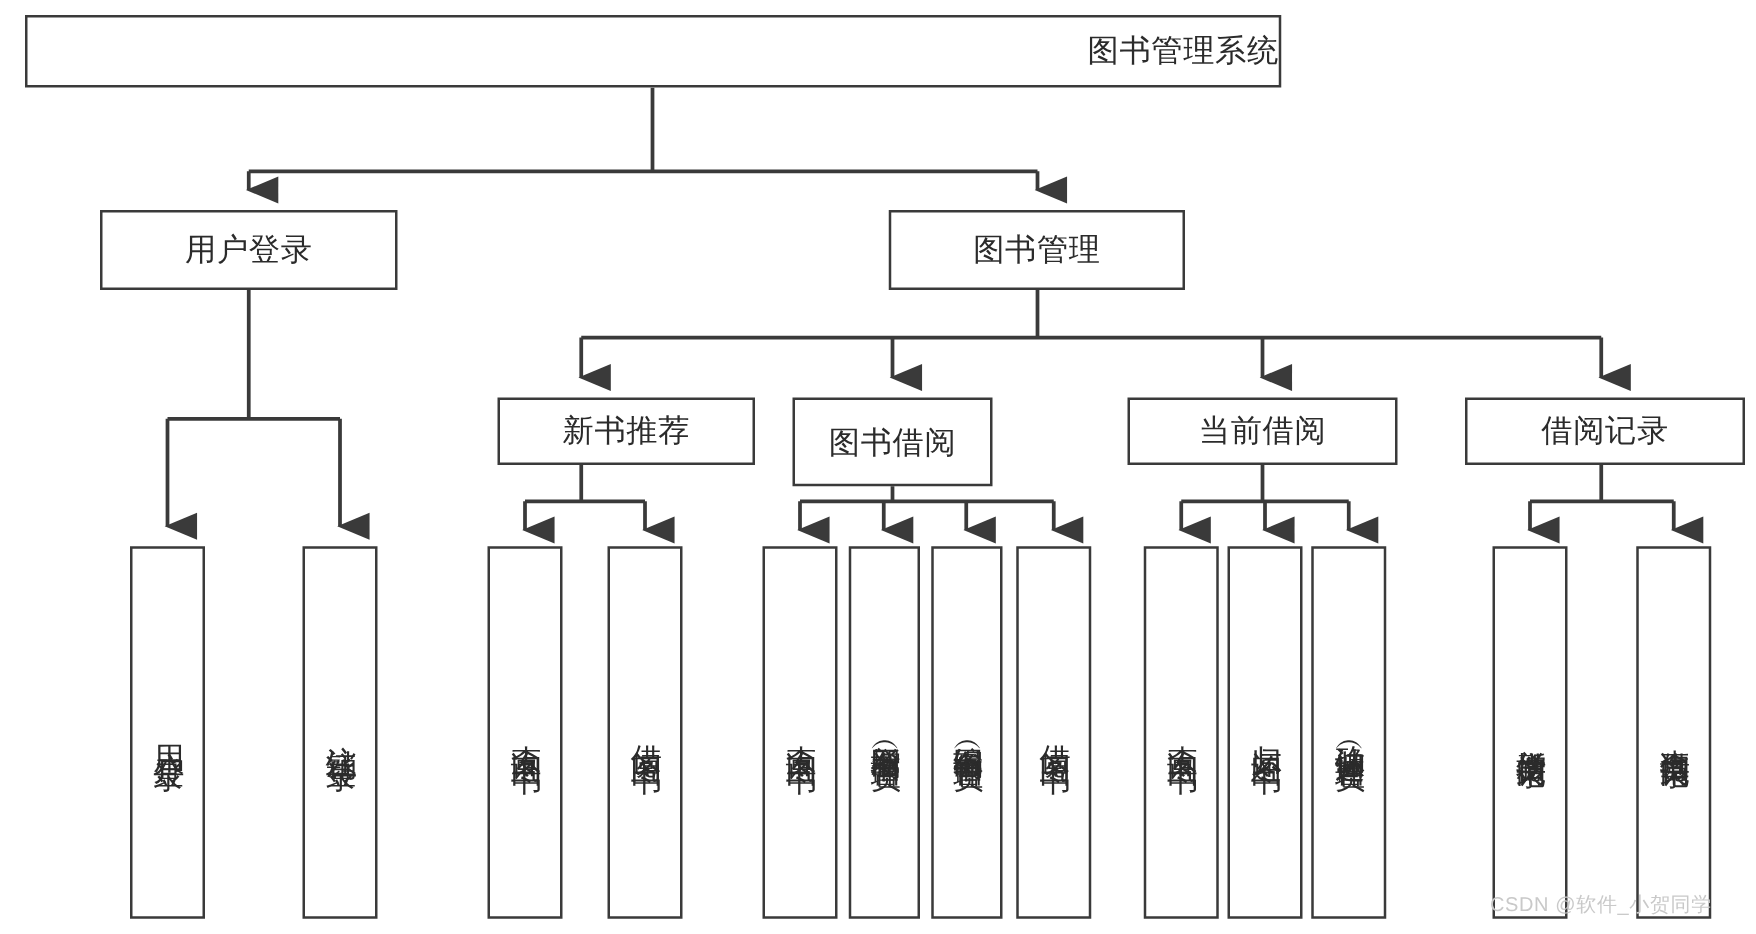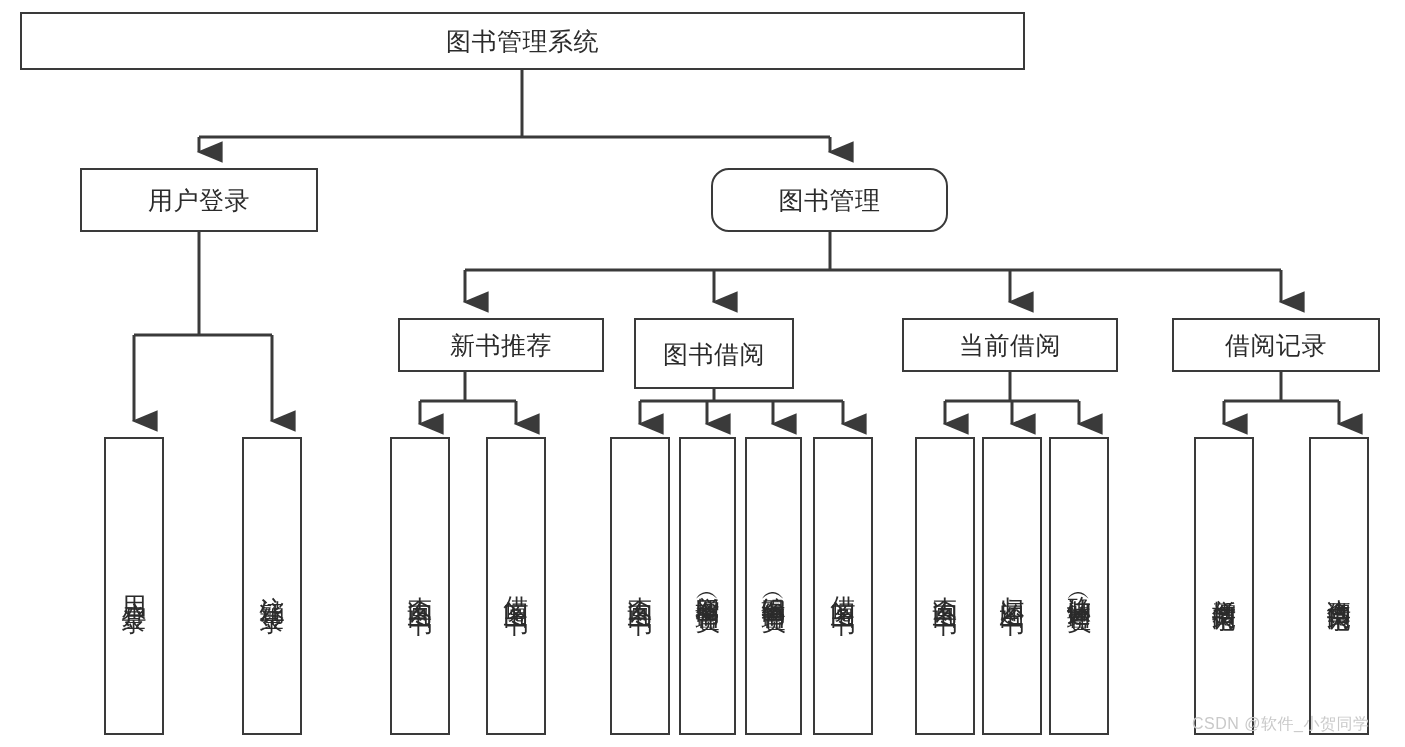--- a/index.html
+++ b/index.html
@@ -117,41 +117,41 @@
       <path d="M 1012 401 L 1012 424" marker-end="url(#arrow)"></path>
       <path d="M 1079 401 L 1079 424" marker-end="url(#arrow)"></path>
 
       <path d="M 1281 372 L 1281 401"></path>
       <path d="M 1224 401 L 1339 401"></path>
       <path d="M 1224 401 L 1224 424" marker-end="url(#arrow)"></path>
       <path d="M 1339 401 L 1339 424" marker-end="url(#arrow)"></path>
     </g>
   </svg>
 
-  <div class="node horiz" style="left:20px; top:12px; width:1005px; height:58px;">
+  <div class="node horiz" style="left:20px; top:12px; width:1005px; height:58px;justify-content:flex-end;">
     <span class="node-label">图书管理系统</span>
   </div>
 
   <div class="node horiz" style="left:80px; top:168px; width:238px; height:64px;">
     <span class="node-label">用户登录</span>
   </div>
-  <div class="node horiz" style="left:711px; top:168px; width:237px; height:64px;border-radius:18px;">
+  <div class="node horiz" style="left:711px; top:168px; width:237px; height:64px;">
     <span class="node-label">图书管理</span>
   </div>
 
   <div class="node horiz" style="left:362px; top:318px; width:206px; height:54px;margin-left:36px;">
     <span class="node-label">新书推荐</span>
   </div>
   <div class="node horiz" style="left:634px; top:318px; width:160px; height:71px;">
     <span class="node-label">图书借阅</span>
   </div>
   <div class="node horiz" style="left:902px; top:318px; width:216px; height:54px;">
     <span class="node-label">当前借阅</span>
   </div>
-  <div class="node horiz" style="left:1172px; top:318px; width:208px; height:54px;">
+  <div class="node horiz" style="left:1172px; top:318px; width:224px; height:54px;">
     <span class="node-label">借阅记录</span>
   </div>
 
   <div class="node vert" style="left:104px; top:437px; width:60px; height:298px;">
     <span class="node-label">用户登录</span>
   </div>
   <div class="node vert" style="left:242px; top:437px; width:60px; height:298px;">
     <span class="node-label">注销登录</span>
   </div>
 

